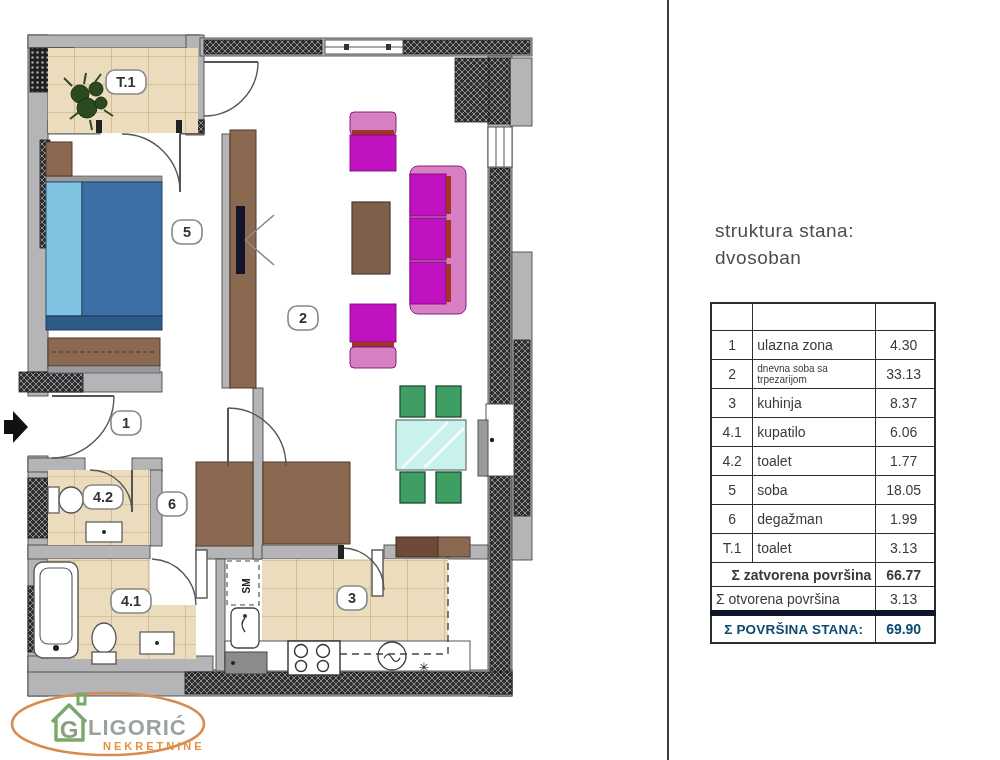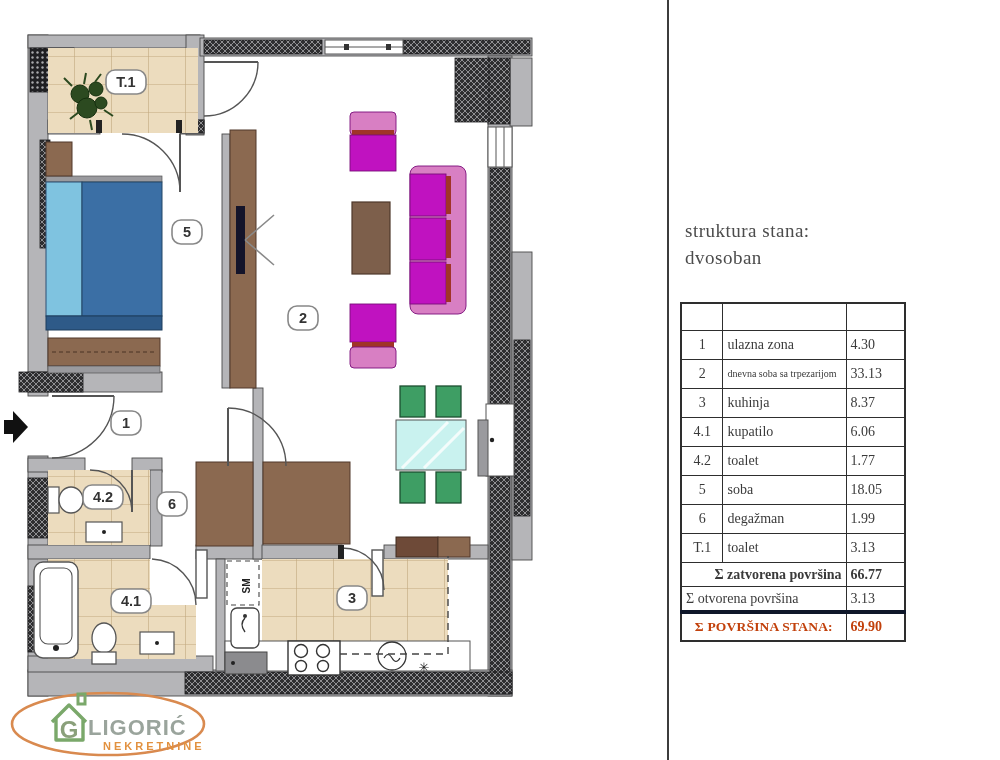--- a/index.html
+++ b/index.html
@@ -1,35 +1,35 @@
 <!DOCTYPE html>
 <html><head>
 <meta charset="utf-8">
 <style>
   html,body{margin:0;padding:0;background:#fff;}
   .stage{position:relative;width:1000px;height:760px;background:#ffffff;overflow:hidden;
          font-family:"Liberation Sans",sans-serif;}
   .divider{position:absolute;left:667px;top:0;width:2px;height:760px;background:#3c3c3c;}
   .plan-wrap{position:absolute;left:0;top:0;width:668px;height:760px;}
-  .right-panel{position:absolute;left:660px;top:0;width:300px;height:659px;font-family:Liberation Serif, serif;}
+  .right-panel{position:absolute;left:690px;top:0;width:300px;height:659px;}
   .plan-title{position:absolute;left:25px;top:218px;font-size:19px;color:#4c4c4c;
               letter-spacing:.5px;line-height:1.4;}
   .area-table{position:absolute;left:20px;top:302px;border-collapse:collapse;width:226px;
               color:#3a3a3a;font-size:14px;}
   .area-table td{border:1.4px solid #2e2e2e;padding:1px 4px;height:26px;}
   .area-table{border:2.2px solid #2e2e2e;}
   td.c-num{width:36px;text-align:center;}
   td.c-name{width:128px;text-align:left;}
-  td.c-area{width:50px;text-align:left;padding-right:7px;}
+  td.c-area{width:50px;text-align:center;padding-right:7px;}
   tr.hdr td{height:24px;border-bottom:1.6px solid #2e2e2e;}
   tr.two-line td.c-name{font-size:10px;line-height:1.15;}
   tr.sum td{height:21px;font-weight:bold;}
   tr.sum td.c-name{text-align:right;font-size:14px;}
   tr.sum2 td{height:21px;font-weight:normal;}
-  tr.total td{height:24px;color:#c2410c;font-weight:bold;border-top:4px solid #0f172a;}
+  tr.total td{height:24px;color:#0c4a6e;font-weight:bold;border-top:6px solid #0f172a;}
   tr.total td.c-name{text-align:center;font-size:13.5px;letter-spacing:.2px;}
 </style>
 </head>
 <body>
 
 <div class="stage">
 
   <div class="plan-wrap">
   <svg width="668" height="760" viewBox="0 0 668 760" xmlns="http://www.w3.org/2000/svg">
     <defs>

